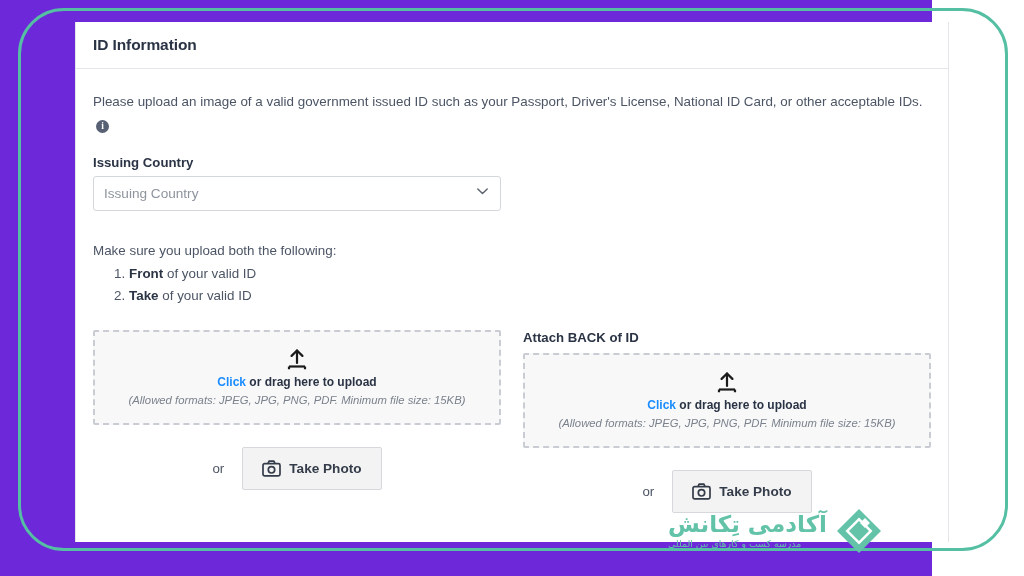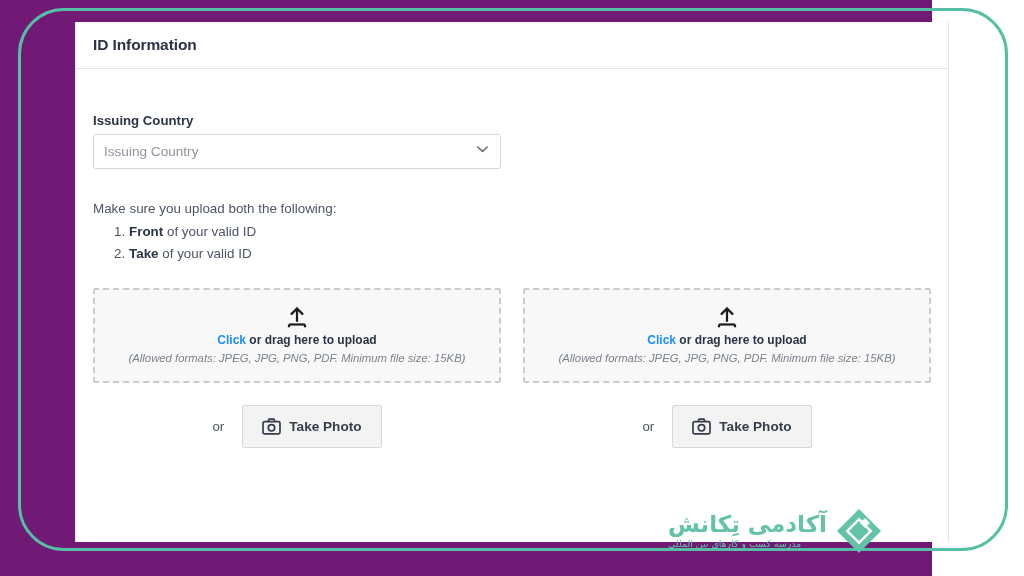--- a/index.html
+++ b/index.html
@@ -11,21 +11,21 @@
     background: #ffffff;
     font-family: "Liberation Sans", sans-serif;
     overflow: hidden;
   }
 
   
   #screen {
     position: relative;
     width: 932px;
     height: 576px;
-    background: #701a75;
+    background: #6d28d9;
   }
   #teal-frame {
     position: absolute;
     left: 18px;
     top: 8px;
     width: 990px;
     height: 543px;
     border: 3px solid #55bfa4;
     border-radius: 46px;
     background: transparent;
@@ -226,20 +226,21 @@
   <div id="teal-frame"></div>
 
   <div id="card">
 
     <div id="card-header">
       <span id="card-title">ID Information</span>
     </div>
 
     <div id="card-body">
 
+      <p class="intro"><span>Please upload an image of a valid government issued ID such as your Passport, Driver's License, National ID Card, or other acceptable IDs.</span><span class="info-dot">i</span></p>
 
       <div class="field-label">Issuing Country</div>
 
       <div class="select-wrap">
         <div class="select-box">Issuing Country</div>
         <svg class="chev" viewBox="0 0 11 7">
           <path d="M0.8 0.9 L5.5 5.6 L10.2 0.9" fill="none" stroke="#5b6personal" stroke-width="1.4"></path>
           <path d="M0.8 0.9 L5.5 5.6 L10.2 0.9" fill="none" stroke="#5b6370" stroke-width="1.4" stroke-linecap="round" stroke-linejoin="round"></path>
         </svg>
       </div>
@@ -271,20 +272,21 @@
                 <rect x="1" y="3.6" width="17" height="12.2" rx="1.6" fill="none" stroke="#343c49" stroke-width="1.7"></rect>
                 <path d="M6 3.6 L7.1 1.1 L11.9 1.1 L13 3.6" fill="none" stroke="#343c49" stroke-width="1.7" stroke-linejoin="round"></path>
                 <circle cx="9.5" cy="9.8" r="3.2" fill="none" stroke="#343c49" stroke-width="1.7"></circle>
               </svg>
               <span>Take Photo</span>
             </button>
           </div>
         </div>
 
         <div class="attach-col">
+          <div class="attach-label">Attach BACK of ID</div>
           <div class="dropzone">
             <svg class="up-icon" width="24" height="22" viewBox="0 0 24 22">
               <path d="M12 1.5 L12 14" stroke="#1b1b1b" stroke-width="2.2" stroke-linecap="round"></path>
               <path d="M6.6 6.9 L12 1.5 L17.4 6.9" fill="none" stroke="#1b1b1b" stroke-width="2.2" stroke-linecap="round" stroke-linejoin="round"></path>
               <path d="M4 17.5 L20 17.5" stroke="#1b1b1b" stroke-width="2.2" stroke-linecap="butt"></path>
               <path d="M4 17.5 L4 20.3 M20 17.5 L20 20.3" stroke="#1b1b1b" stroke-width="2.2" stroke-linecap="butt"></path>
             </svg>
             <div class="dz-main"><span class="click-link">Click</span><span> or drag here to upload</span></div>
             <div class="dz-sub">(Allowed formats: JPEG, JPG, PNG, PDF. Minimum file size: 15KB)</div>
           </div>

